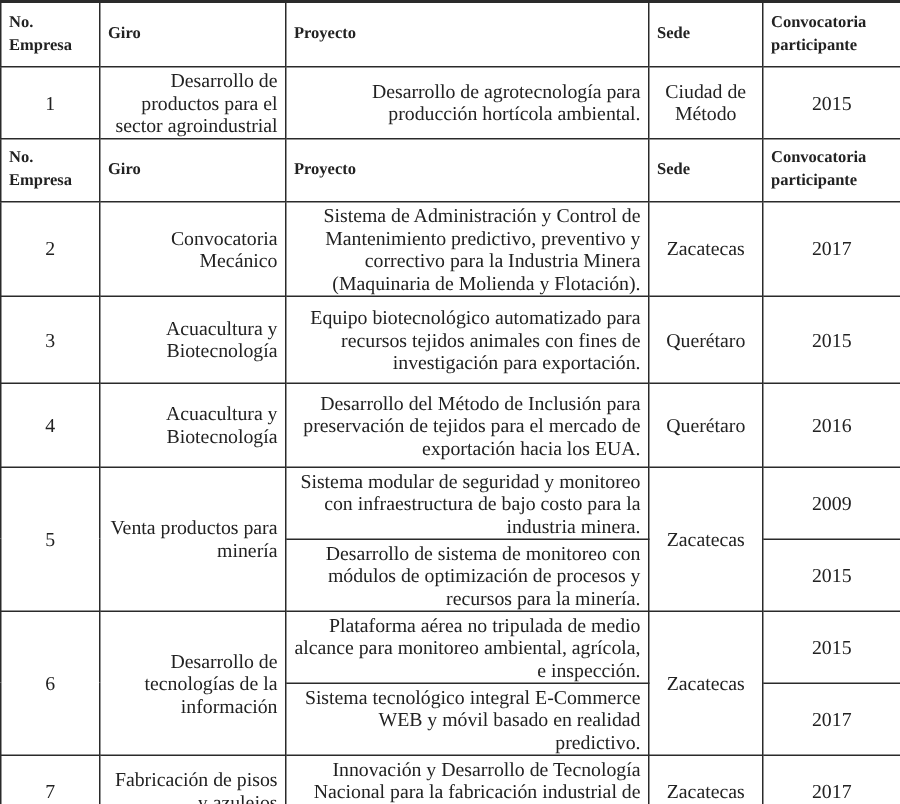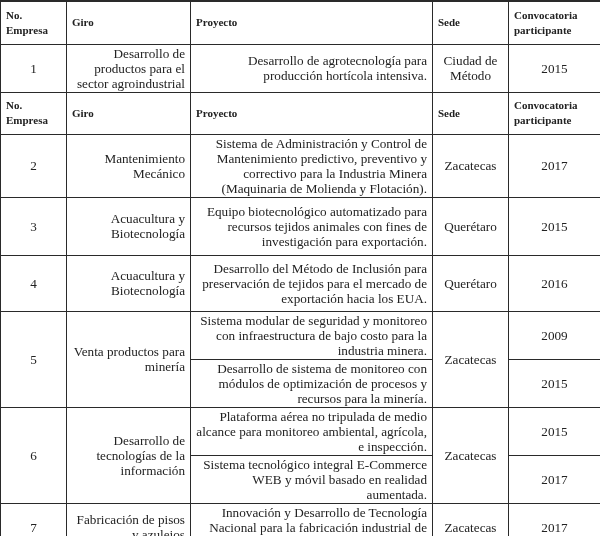--- a/index.html
+++ b/index.html
@@ -32,34 +32,34 @@
       <tr class="h1">
     <th>No. Empresa</th>
     <th>Giro</th>
     <th>Proyecto</th>
     <th>Sede</th>
     <th>Convocatoria participante</th>
   </tr>
   <tr class="r1">
     <td class="c">1</td>
     <td class="l">Desarrollo de productos para el sector agroindustrial</td>
-    <td class="l">Desarrollo de agrotecnología para producción hortícola intensiva.</td>
+    <td class="l">Desarrollo de agrotecnología para producción hortícola ambiental.</td>
     <td class="c">Ciudad de Método</td>
     <td class="c">2015</td>
   </tr>
   <tr class="h2">
     <th>No. Empresa</th>
     <th>Giro</th>
     <th>Proyecto</th>
     <th>Sede</th>
     <th>Convocatoria participante</th>
   </tr>
   <tr class="r2">
     <td class="c">2</td>
-    <td class="l">Mantenimiento Mecánico</td>
+    <td class="l">Convocatoria Mecánico</td>
     <td class="l">Sistema de Administración y Control de Mantenimiento predictivo, preventivo y correctivo para la Industria Minera (Maquinaria de Molienda y Flotación).</td>
     <td class="c">Zacatecas</td>
     <td class="c">2017</td>
   </tr>
   <tr class="r3">
     <td class="c">3</td>
     <td class="l">Acuacultura y Biotecnología</td>
     <td class="l">Equipo biotecnológico automatizado para recursos tejidos animales con fines de investigación para exportación.</td>
     <td class="c">Querétaro</td>
     <td class="c">2015</td>
@@ -83,21 +83,21 @@
     <td class="c">2015</td>
   </tr>
   <tr class="r6a">
     <td class="c" rowspan="2">6</td>
     <td class="l" rowspan="2">Desarrollo de tecnologías de la información</td>
     <td class="l">Plataforma aérea no tripulada de medio alcance para monitoreo ambiental, agrícola, e inspección.</td>
     <td class="c" rowspan="2">Zacatecas</td>
     <td class="c">2015</td>
   </tr>
   <tr class="r6b">
-    <td class="l">Sistema tecnológico integral E-Commerce WEB y móvil basado en realidad aumentada.</td>
+    <td class="l">Sistema tecnológico integral E-Commerce WEB y móvil basado en realidad predictivo.</td>
     <td class="c">2017</td>
   </tr>
   <tr class="r7">
     <td class="c">7</td>
     <td class="l">Fabricación de pisos y azulejos</td>
     <td class="l">Innovación y Desarrollo de Tecnología Nacional para la fabricación industrial de cerámicos de nueva generación.</td>
     <td class="c">Zacatecas</td>
     <td class="c">2017</td>
   </tr>
 </tbody>

